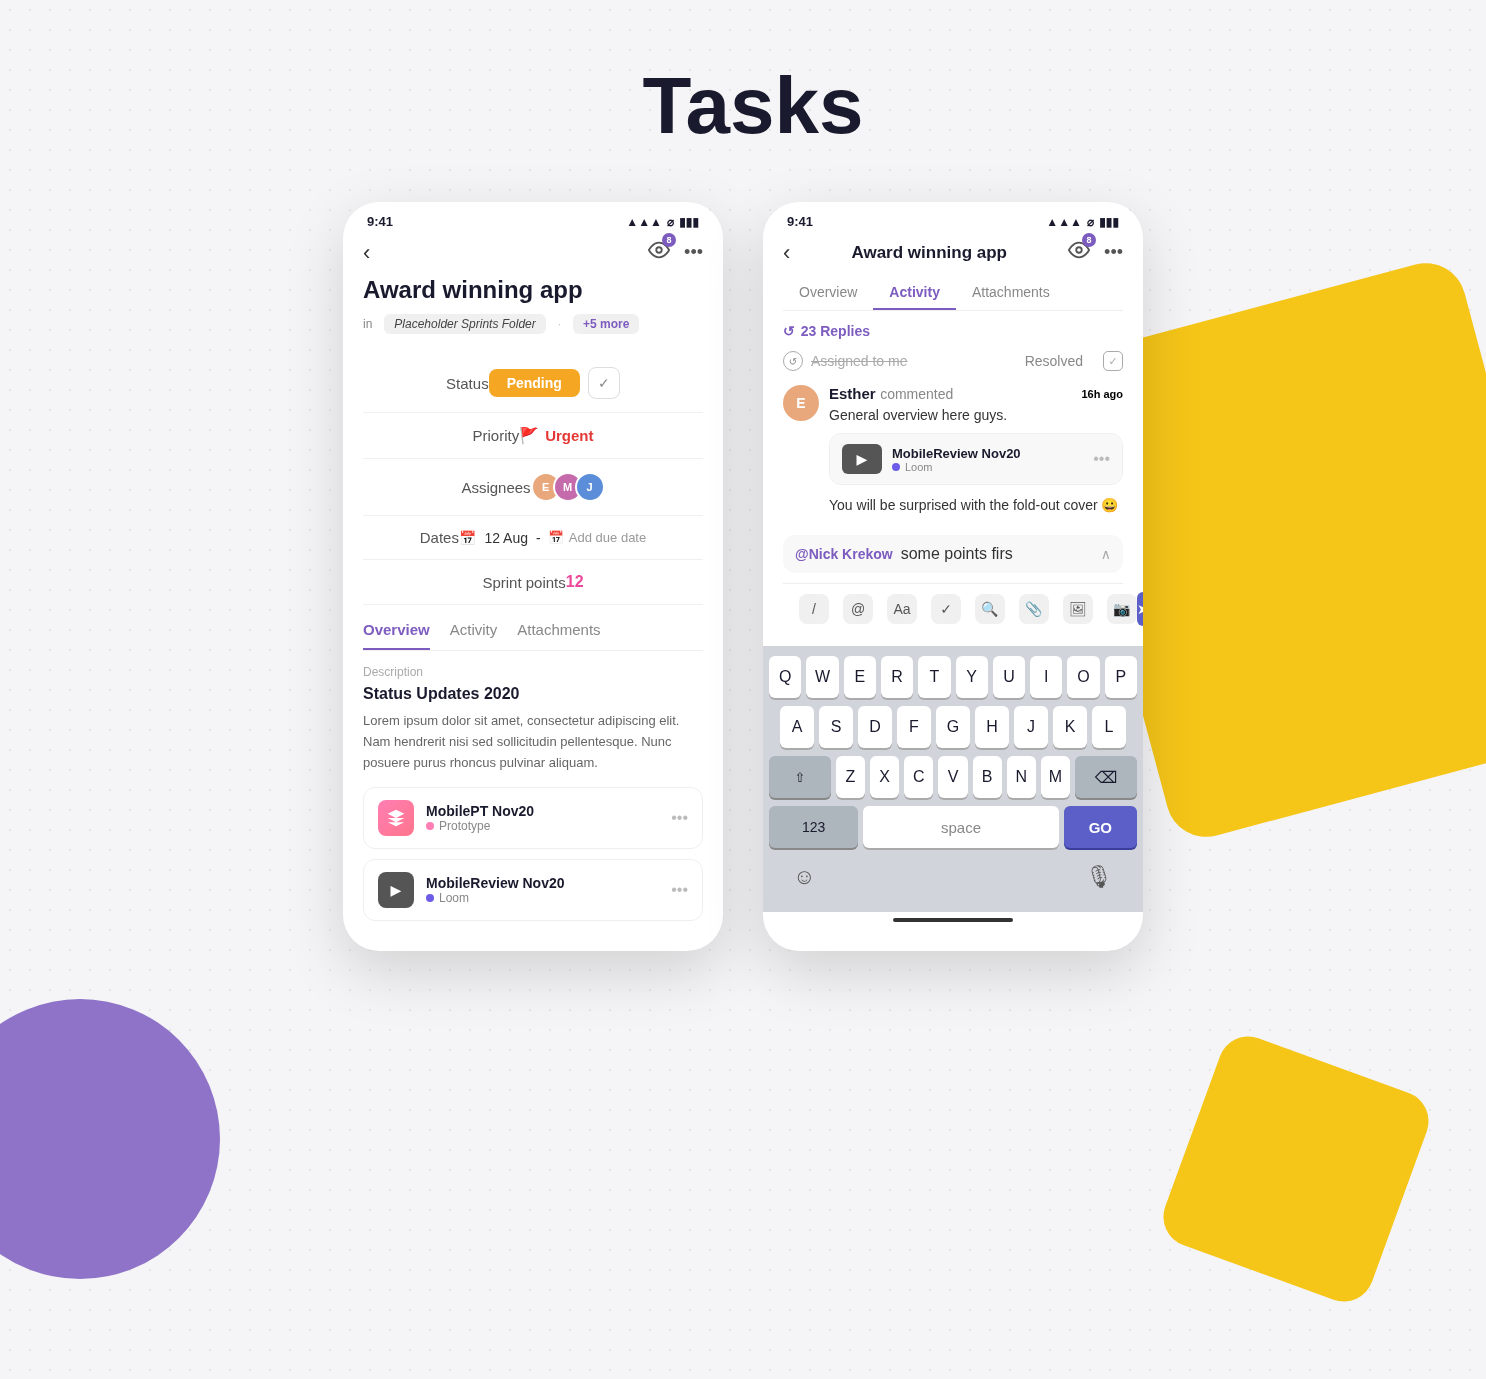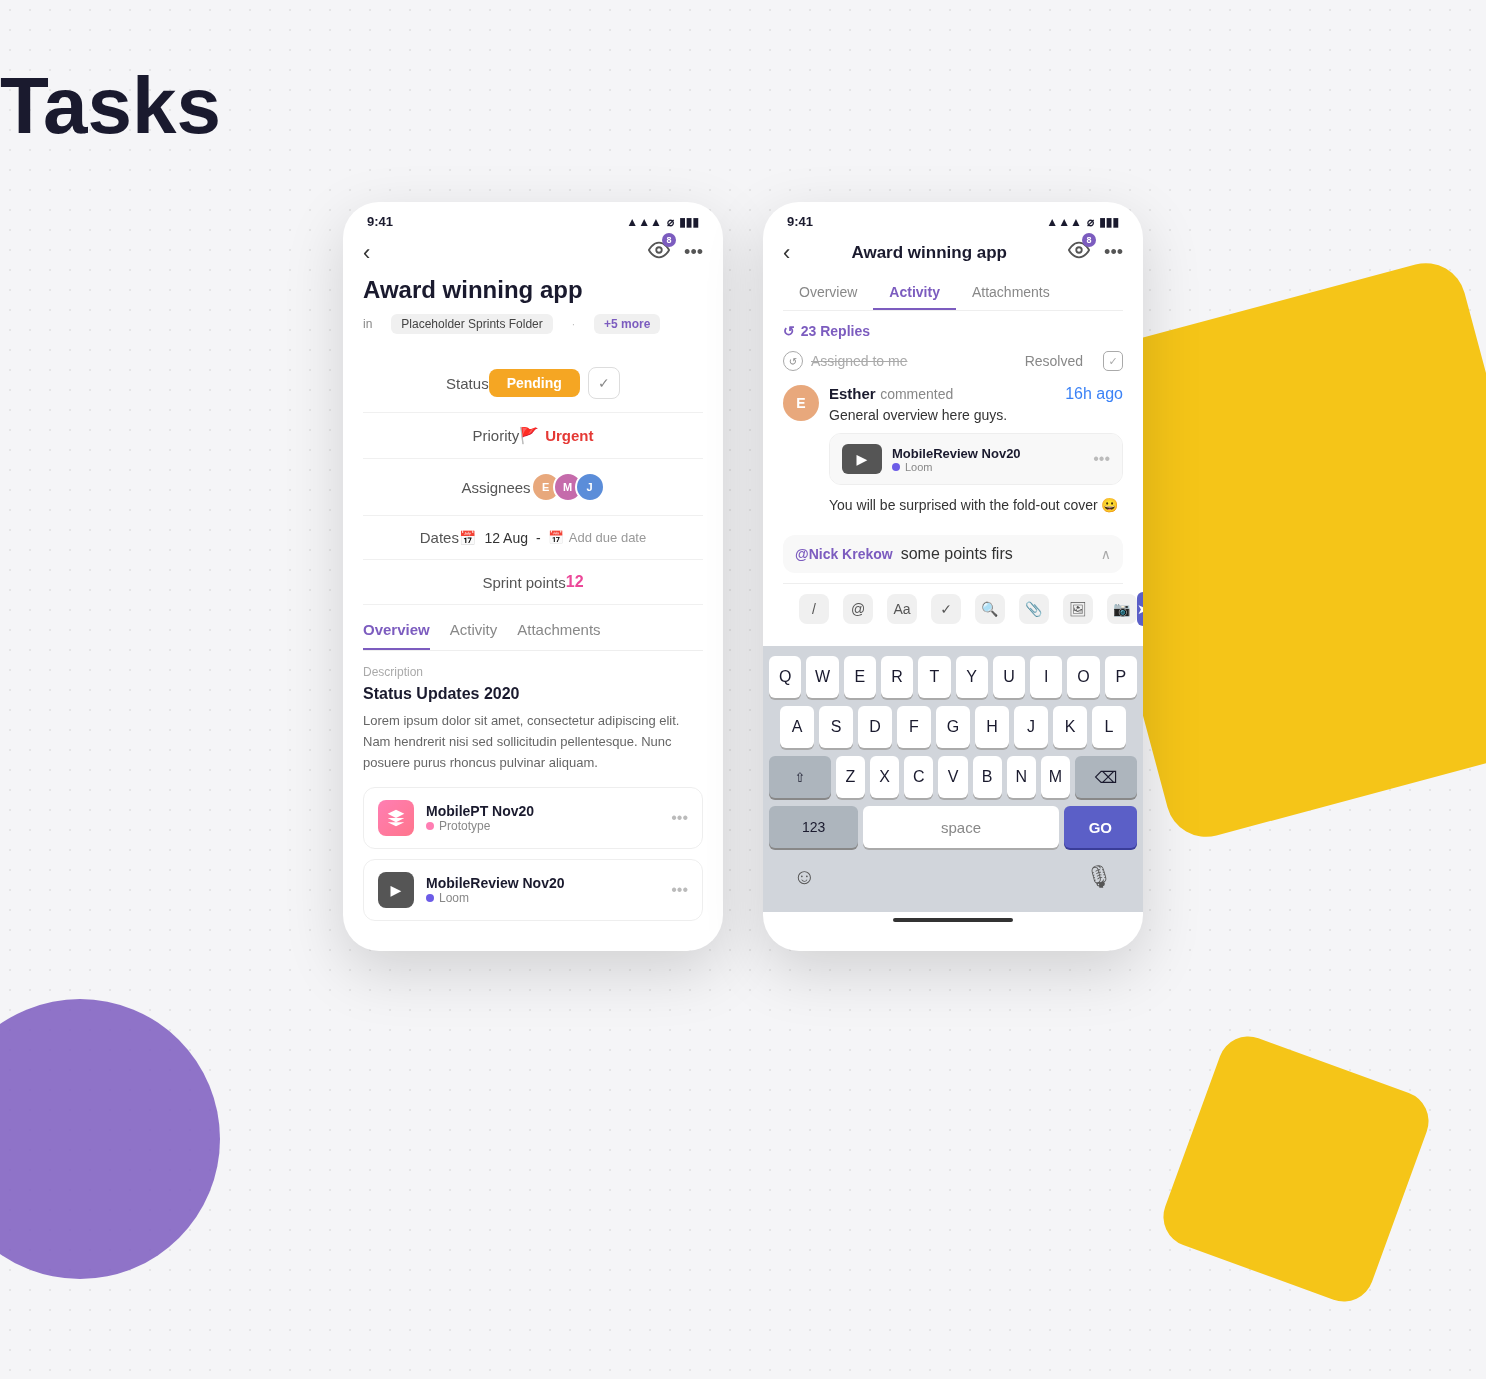--- a/index.html
+++ b/index.html
@@ -47,27 +47,29 @@
       position: absolute;
       top: 0; left: 0; right: 0; bottom: 0;
       background-image: radial-gradient(circle, #ccc 1px, transparent 1px);
       background-size: 20px 20px;
       opacity: 0.4;
       pointer-events: none;
     }
 
     
     .page-title {
+      text-align: center;
       font-size: 80px;
       font-weight: 900;
       color: #1a1a2e;
       padding-top: 60px;
       padding-bottom: 50px;
       position: relative;
       z-index: 10;
+      margin-left: 20px;
     }
 
     
     .phones-container {
       display: flex;
       justify-content: center;
       gap: 40px;
       position: relative;
       z-index: 10;
     }
@@ -148,33 +150,34 @@
     }
     .task-title {
       font-size: 24px;
       font-weight: 700;
       color: #1a1a2e;
       margin-bottom: 10px;
     }
     .breadcrumb {
       display: flex;
       align-items: center;
-      gap: 19px;
+      gap: 12px;
       margin-bottom: 20px;
     }
     .breadcrumb-in {
       font-size: 12px;
       color: #888;
     }
     .breadcrumb-tag {
       background: #f0f0f0;
       border-radius: 6px;
       padding: 3px 10px;
       font-size: 12px;
       color: #444;
+      font-style: italic;
     }
     .breadcrumb-more {
       background: #f0f0f0;
       border-radius: 6px;
       padding: 3px 10px;
       font-size: 12px;
       color: #7c5cbf;
       font-weight: 600;
     }
     .dot-sep { color: #bbb; font-size: 10px; }
@@ -461,22 +464,23 @@
       font-weight: 700;
       color: #1a1a2e;
       margin-top: 43px;
     }
     .comment-action {
       font-size: 14px;
       color: #888;
       font-weight: 400;
     }
     .comment-time {
-      font-size: 16px;
-      color: #3b82f6;
+      font-size: 11px;
+      color: #000000;
+      font-weight: bold;
     }
     .comment-text {
       font-size: 14px;
       color: #333;
       margin-bottom: 10px;
     }
 
     
     .video-card {
       border: 1px solid #eee;

